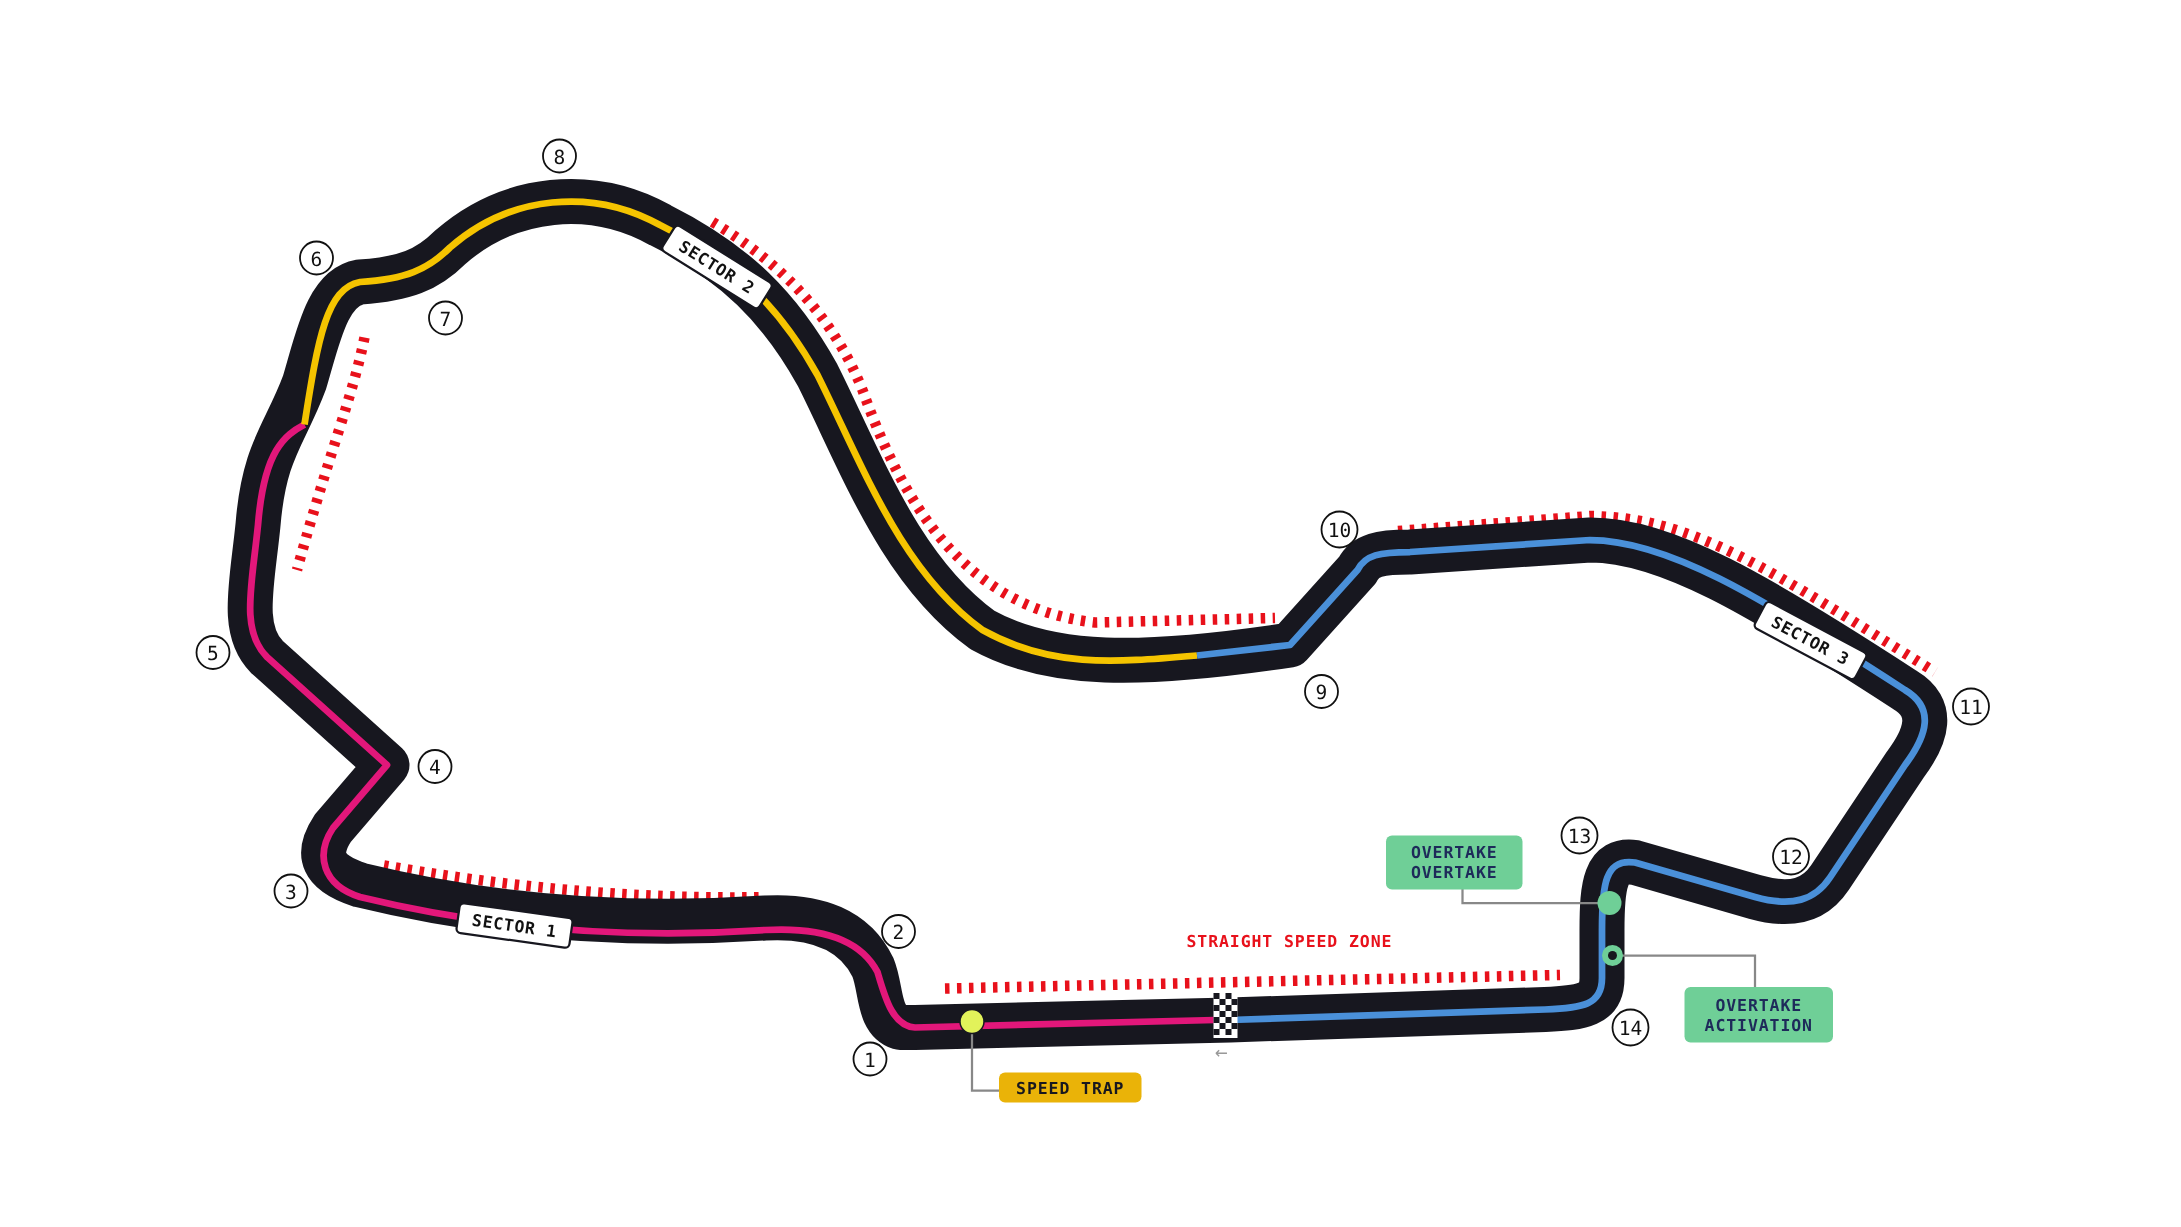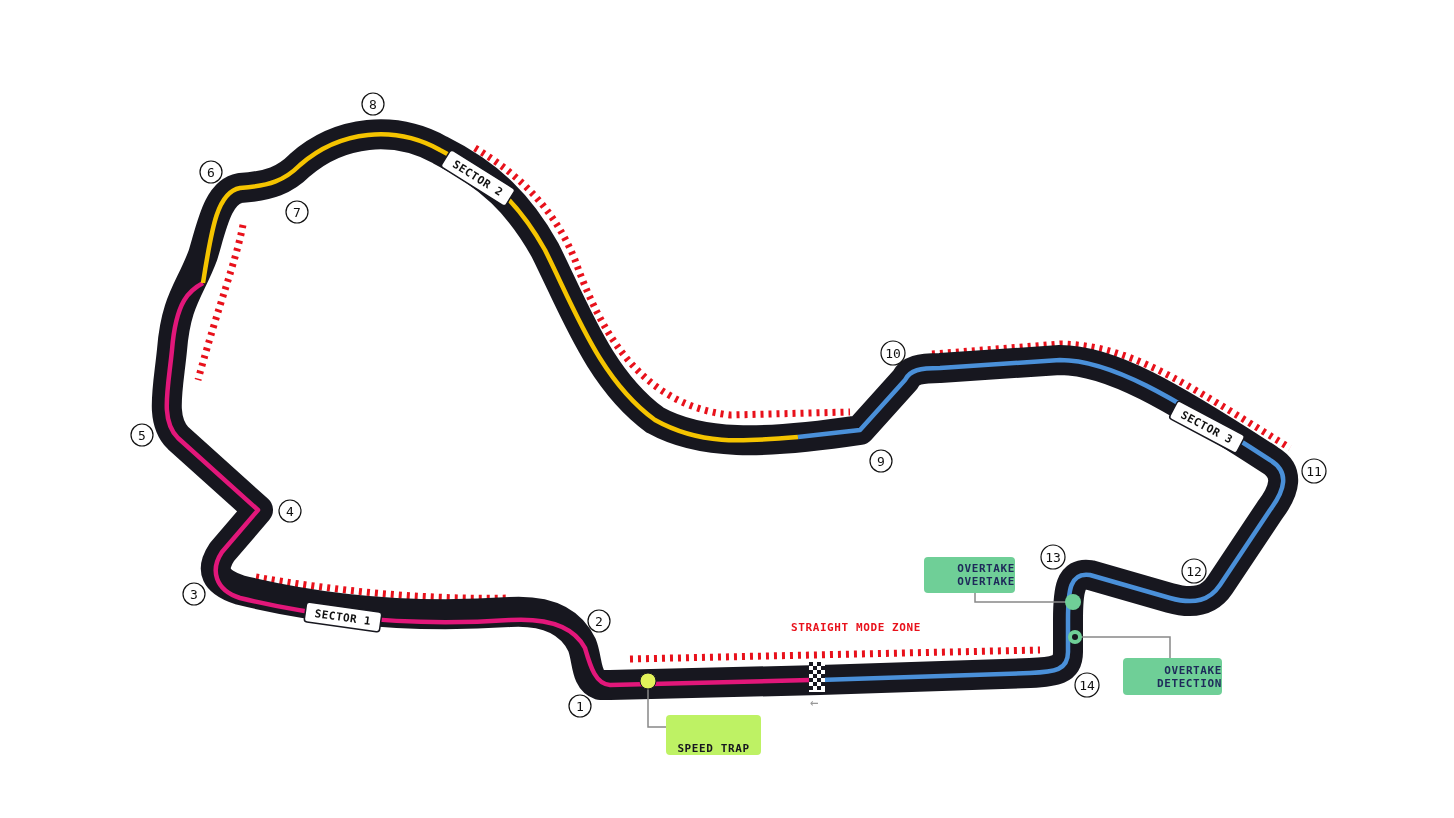--- a/index.html
+++ b/index.html
@@ -1,20 +1,20 @@
 <!DOCTYPE html>
 <html><head>
 <meta charset="utf-8">
 <style>
   html,body{margin:0;padding:0;background:#ffffff;}
   body{width:1454px;height:818px;overflow:hidden;position:relative;font-family:"DejaVu Sans Mono","Liberation Mono",monospace;}
   #map{position:absolute;left:0;top:0;width:1454px;height:818px;}
   .turn-label{font-family:"DejaVu Sans Mono",monospace;font-size:13px;fill:#111;}
   .sector-text{font-family:"DejaVu Sans Mono",monospace;font-size:11px;font-weight:bold;fill:#111;letter-spacing:0.5px;}
-  .callout{position:absolute;border-radius:4px;font-weight:bold;font-size:11px;line-height:13px;text-align:center;color:#1e2a5a;letter-spacing:0.6px;font-family:"DejaVu Sans Mono",monospace;display:flex;align-items:flex-end;justify-content:center;}
+  .callout{position:absolute;border-radius:4px;font-weight:bold;font-size:11px;line-height:13px;text-align:center;color:#1e2a5a;letter-spacing:0.6px;font-family:"DejaVu Sans Mono",monospace;display:flex;align-items:center;justify-content:center;}
   .zone-label{position:absolute;color:#e8111b;font-weight:bold;font-size:11px;letter-spacing:0.6px;font-family:"DejaVu Sans Mono",monospace;}
   .arrow{position:absolute;color:#999;font-size:14px;}
 </style>
 </head>
 <body>
 
 <svg id="map" viewBox="0 0 1454 818" xmlns="http://www.w3.org/2000/svg">
 
   <g fill="none" stroke="#e8111b" stroke-width="7" stroke-dasharray="3,5">
     <path d="M475,148 C520,175 555,210 575,260 C600,330 640,405 730,415 L850,412"></path>
@@ -148,29 +148,29 @@
         <circle cx="1053" cy="557" r="12" fill="#fff" stroke="#111" stroke-width="1.2"></circle>
         <text class="turn-label" x="1053" y="562" text-anchor="middle">13</text>
       </g>
     <g>
         <circle cx="1087" cy="685" r="12" fill="#fff" stroke="#111" stroke-width="1.2"></circle>
         <text class="turn-label" x="1087" y="690" text-anchor="middle">14</text>
       </g>
   </g>
 </svg>
 
-<div class="zone-label" style="left:791px;top:621px;">STRAIGHT MODE ZONE</div>
+<div class="zone-label" style="left:791px;top:621px;">STRAIGHT SPEED ZONE</div>
 
 <div class="arrow" style="left:810px;top:694px;">←</div>
 
-<div class="callout" style="left:666px;top:715px;width:95px;height:40px;background:#bef264;color:#17171f;">
+<div class="callout" style="left:666px;top:715px;width:95px;height:20px;background:#eab308;color:#17171f;">
   <span>SPEED TRAP</span>
 </div>
 
 <div class="callout" style="left:924px;top:557px;width:91px;height:36px;background:#6fcf97;flex-direction:column;">
   <span>OVERTAKE</span>
   <span>OVERTAKE</span>
 </div>
 
 <div class="callout" style="left:1123px;top:658px;width:99px;height:37px;background:#6fcf97;flex-direction:column;">
   <span>OVERTAKE</span>
-  <span>DETECTION</span>
+  <span>ACTIVATION</span>
 </div>
 
 </body></html>

